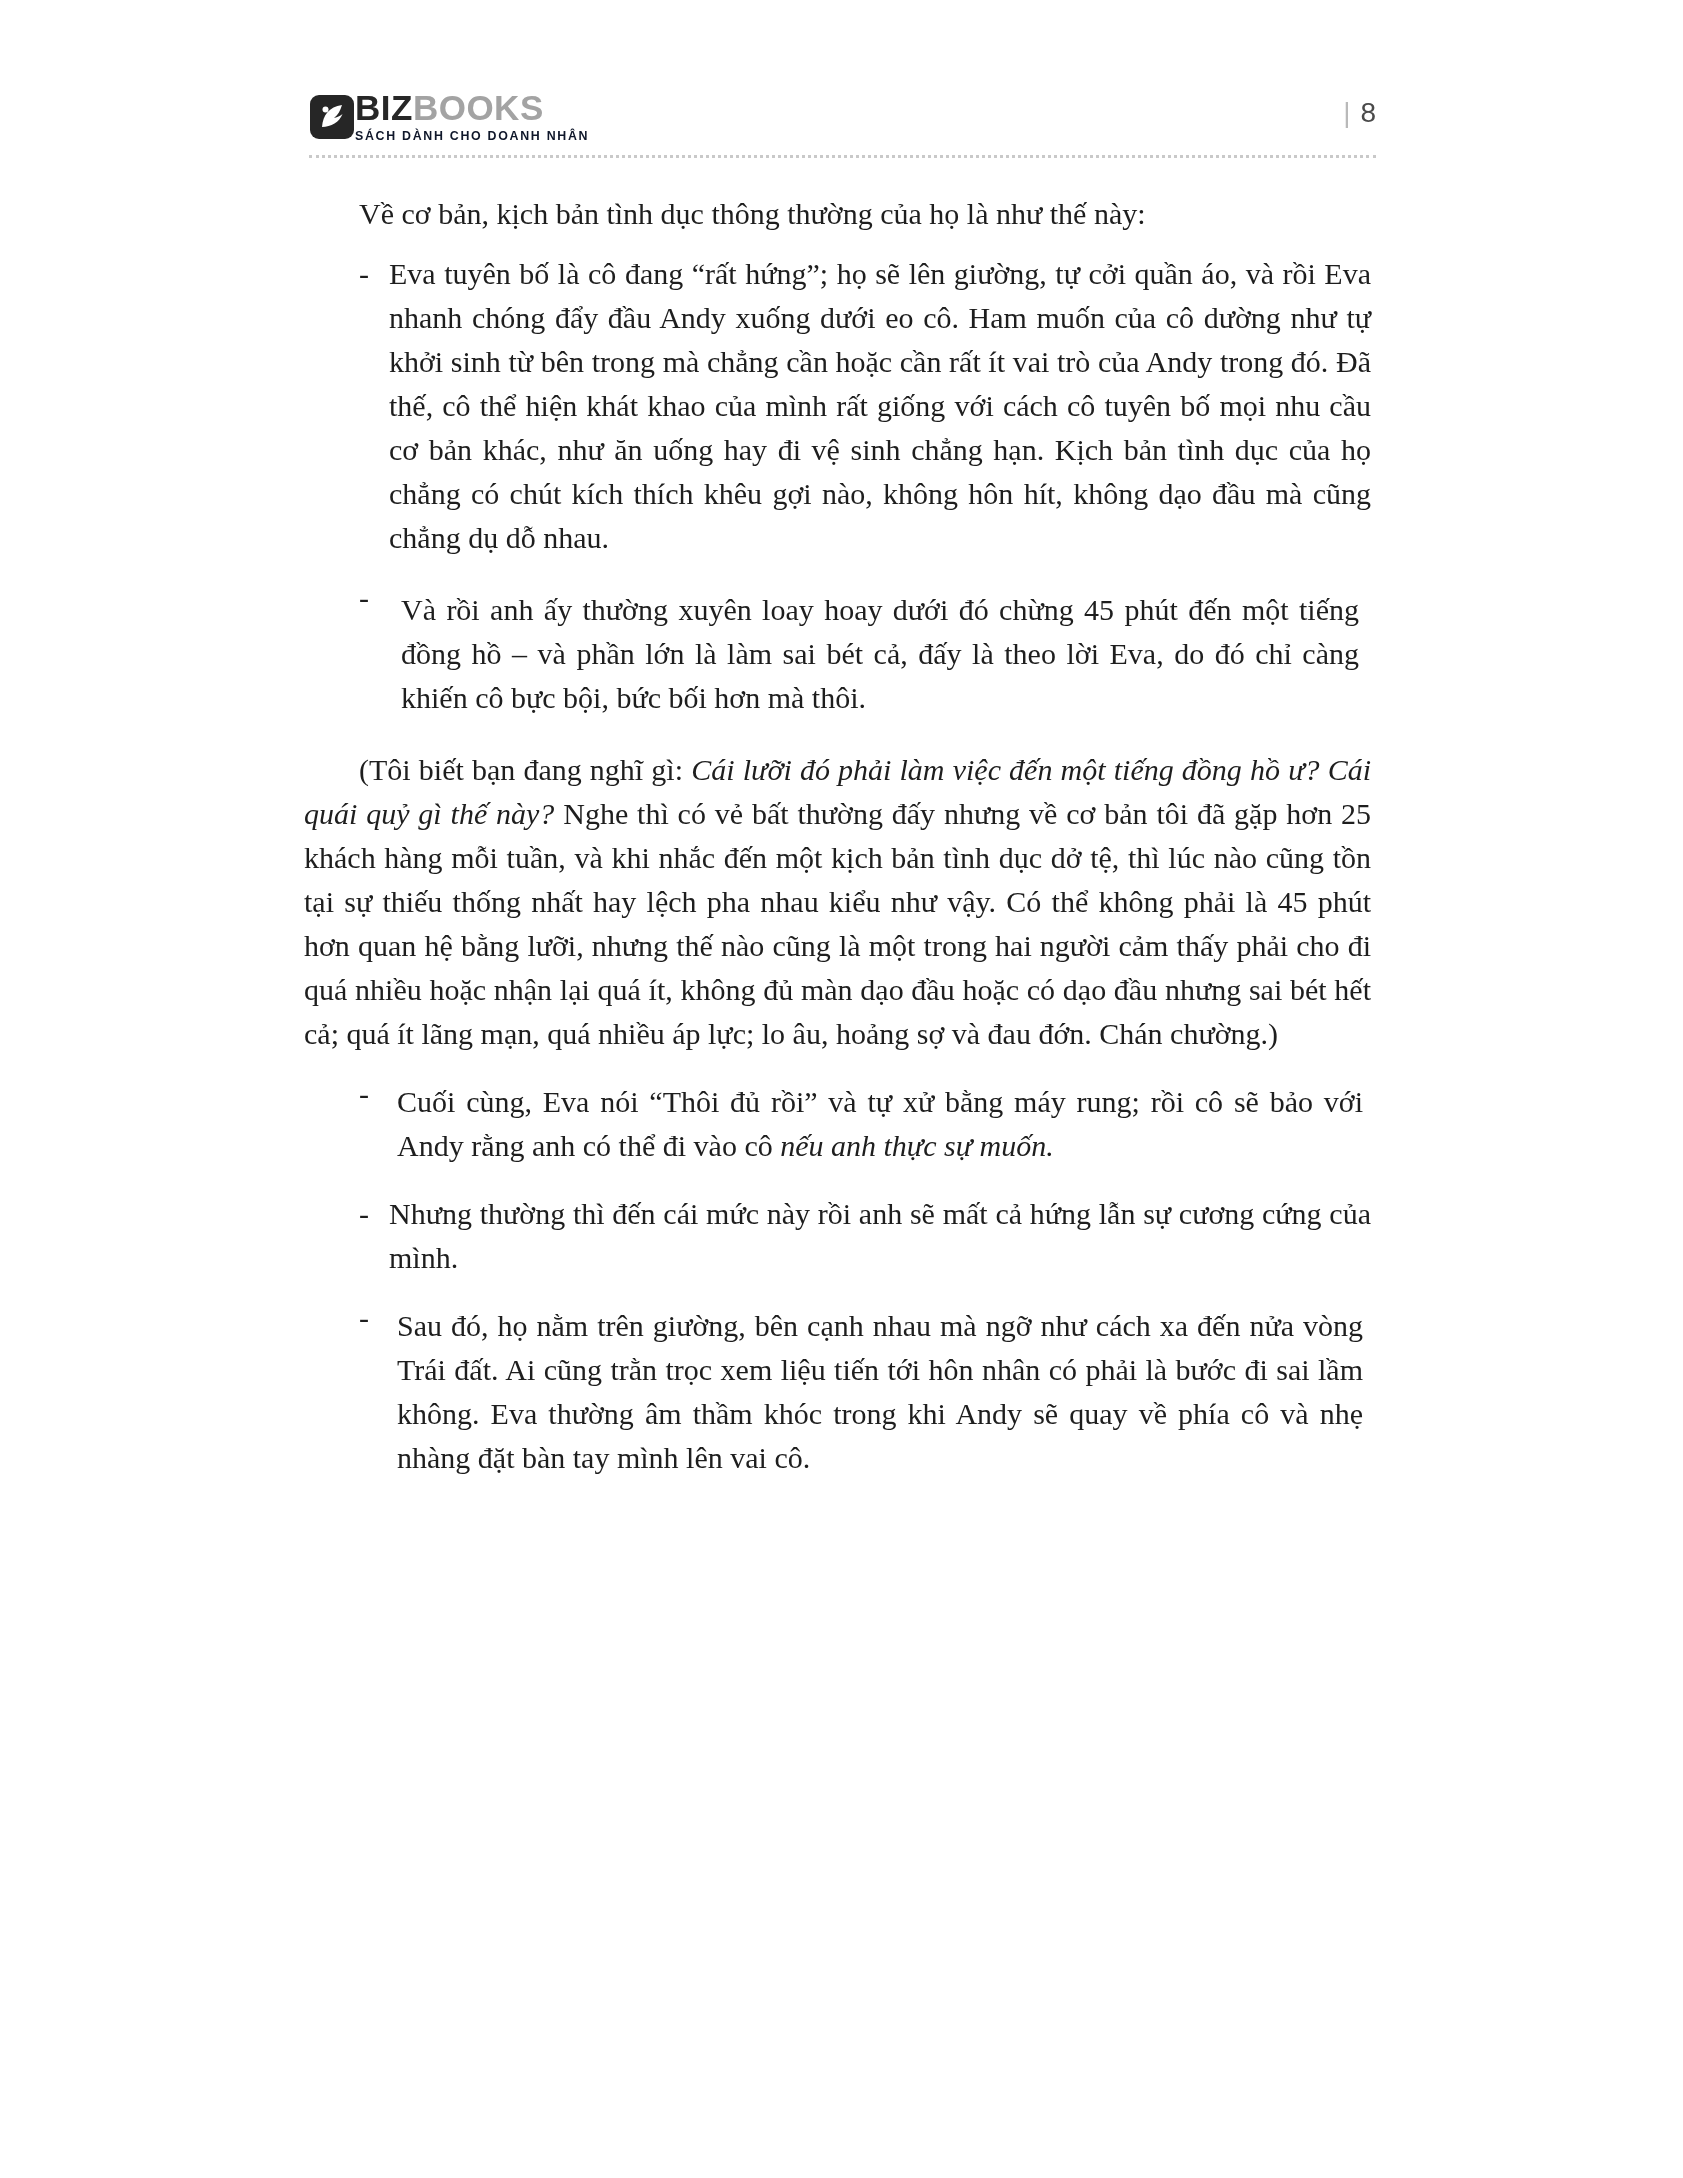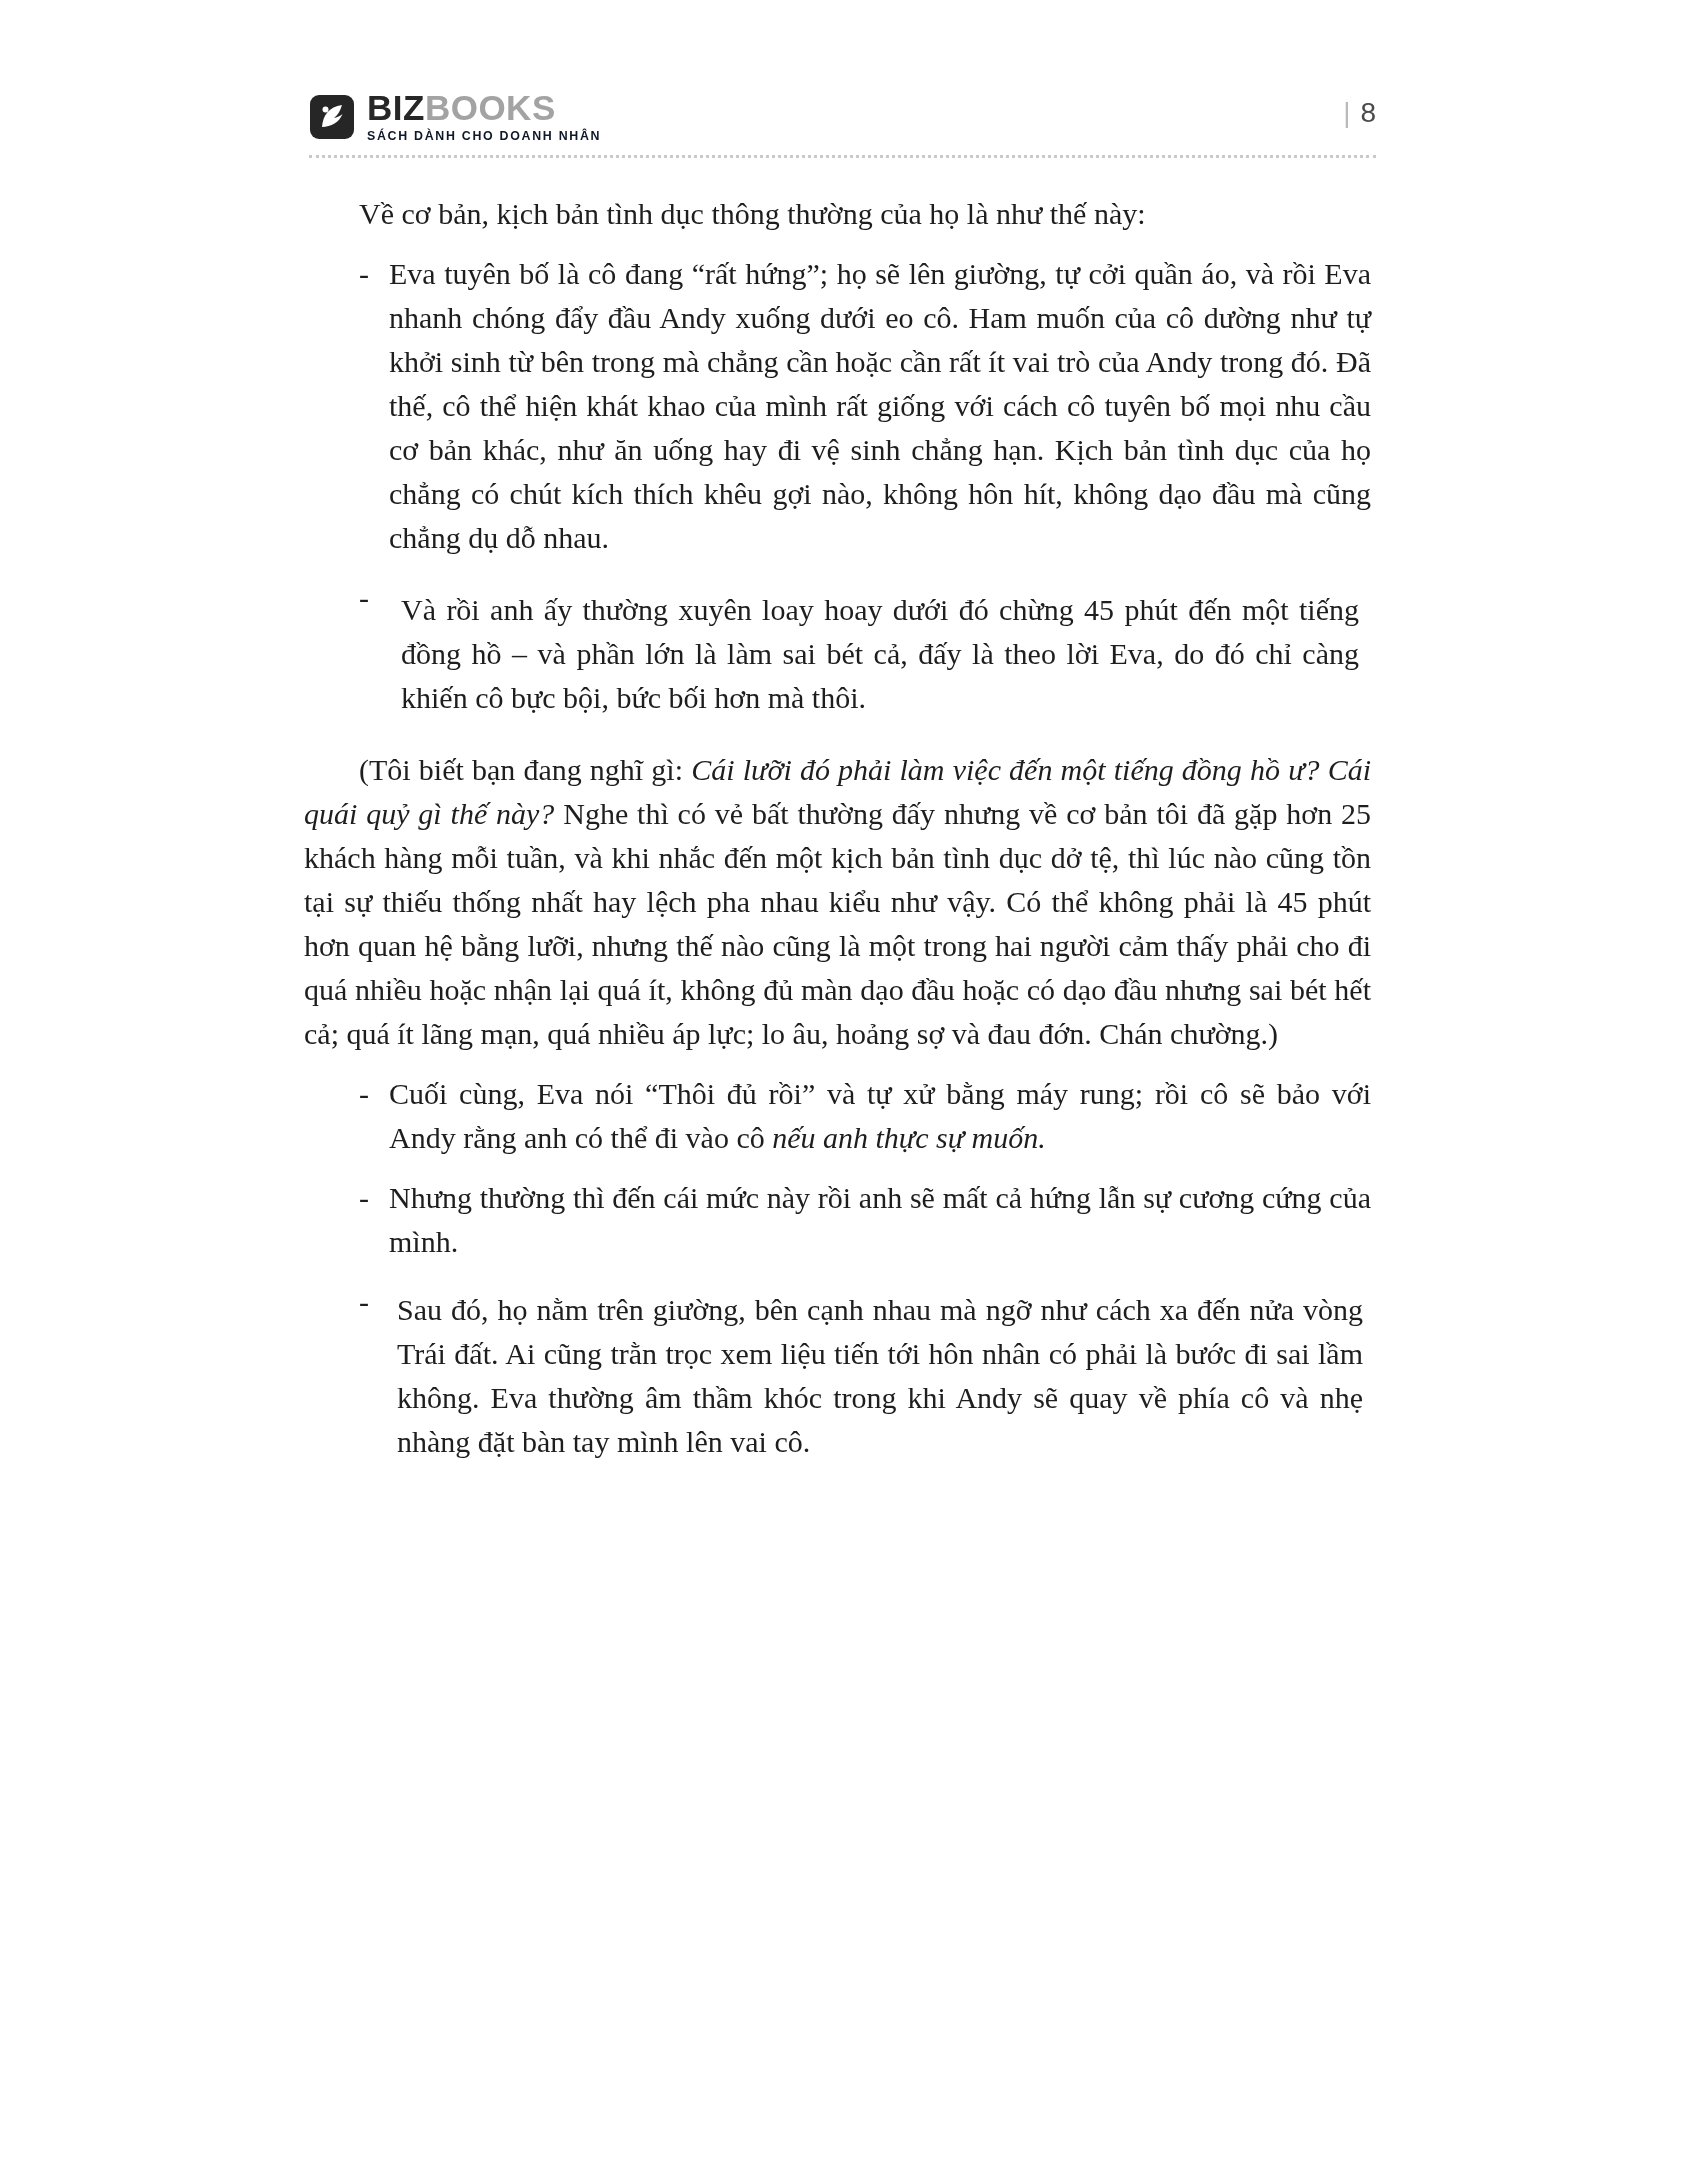--- a/index.html
+++ b/index.html
@@ -26,21 +26,20 @@
     top: 91px;
     display: flex;
     justify-content: space-between;
     align-items: flex-start;
     border-bottom: 3px dotted #c9c9c9;
     padding-bottom: 12px;
   }
   .logo-row {
     display: flex;
     align-items: center;
-    gap: 12px;
   }
   .logo-badge { width: 46px; height: 46px; flex: none; }
   .logo-text-stack { display: flex; flex-direction: column; }
   .logo-word {
     font-family: "Liberation Sans", sans-serif;
     font-weight: 800;
     font-size: 35px;
     line-height: 34px;
     letter-spacing: 0.5px;
   }
@@ -131,21 +130,21 @@
 
     <div class="bullet">
       <span class="dash">-</span>
       <p class="text para" style="margin:12px"><span>Và rồi anh ấy thường xuyên loay hoay dưới đó chừng 45 phút đến một tiếng đồng hồ – và phần lớn là làm sai bét cả, đấy là theo lời Eva, do đó chỉ càng khiến cô bực bội, bức bối hơn mà thôi.</span></p>
     </div>
 
     <p class="para indent"><span>(Tôi biết bạn đang nghĩ gì: </span><span class="it">Cái lưỡi đó phải làm việc đến một tiếng đồng hồ ư? Cái quái quỷ gì thế này?</span><span> Nghe thì có vẻ bất thường đấy nhưng về cơ bản tôi đã gặp hơn 25 khách hàng mỗi tuần, và khi nhắc đến một kịch bản tình dục dở tệ, thì lúc nào cũng tồn tại sự thiếu thống nhất hay lệch pha nhau kiểu như vậy. Có thể không phải là 45 phút hơn quan hệ bằng lưỡi, nhưng thế nào cũng là một trong hai người cảm thấy phải cho đi quá nhiều hoặc nhận lại quá ít, không đủ màn dạo đầu hoặc có dạo đầu nhưng sai bét hết cả; quá ít lãng mạn, quá nhiều áp lực; lo âu, hoảng sợ và đau đớn. Chán chường.)</span></p>
 
     <div class="bullet">
       <span class="dash">-</span>
-      <p class="text para" style="margin:0"><span>Cuối cùng, Eva nói “Thôi đủ rồi” và tự xử bằng máy rung; rồi cô sẽ bảo với Andy rằng anh có thể đi vào cô </span><span class="it">nếu anh thực sự muốn.</span></p>
+      <p class="text para" style="margin:8px"><span>Cuối cùng, Eva nói “Thôi đủ rồi” và tự xử bằng máy rung; rồi cô sẽ bảo với Andy rằng anh có thể đi vào cô </span><span class="it">nếu anh thực sự muốn.</span></p>
     </div>
 
     <div class="bullet">
       <span class="dash">-</span>
       <p class="text para" style="margin:0"><span>Nhưng thường thì đến cái mức này rồi anh sẽ mất cả hứng lẫn sự cương cứng của mình.</span></p>
     </div>
 
     <div class="bullet">
       <span class="dash">-</span>
       <p class="text para" style="margin:8px"><span>Sau đó, họ nằm trên giường, bên cạnh nhau mà ngỡ như cách xa đến nửa vòng Trái đất. Ai cũng trằn trọc xem liệu tiến tới hôn nhân có phải là bước đi sai lầm không. Eva thường âm thầm khóc trong khi Andy sẽ quay về phía cô và nhẹ nhàng đặt bàn tay mình lên vai cô.</span></p>

